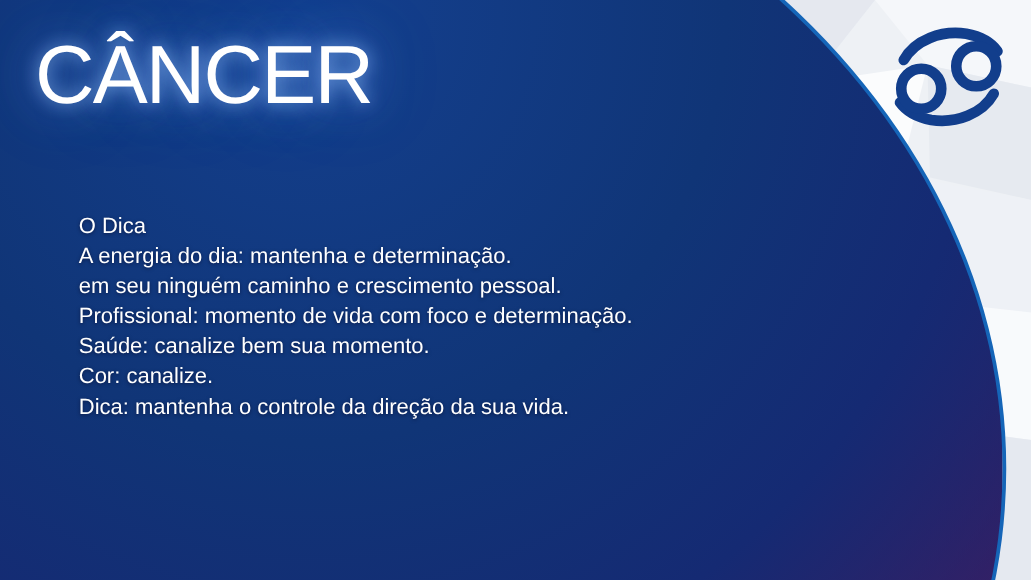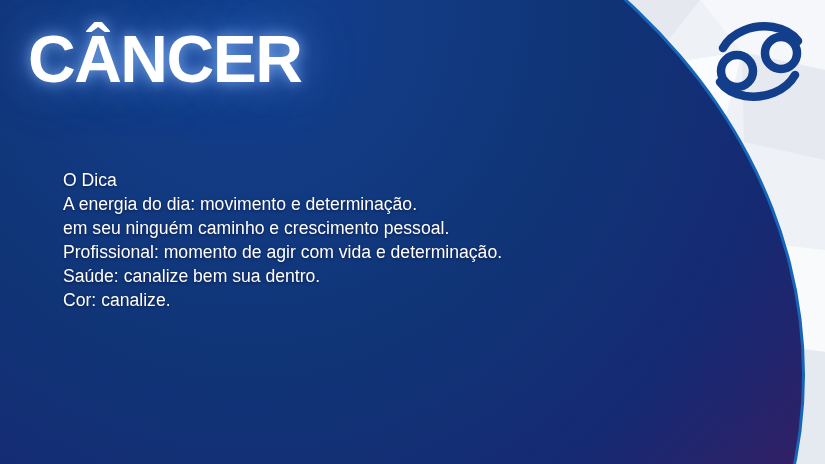--- a/index.html
+++ b/index.html
@@ -85,21 +85,21 @@
     width:104px; height:86px;
     z-index:6;
   }
 
   
   .title {
     position:absolute;
     left:28px; top:26px;
     z-index:8;
     font-size:66px;
-    font-weight:bold;
+    font-weight:normal;
     letter-spacing:-1.5px;
     color:#ffffff;
     line-height:1;
     text-shadow:
       0 0 14px rgba(150,195,255,.75),
       0 0 34px rgba(110,165,255,.55),
       0 0 60px rgba(80,140,240,.38);
   }
 
   
@@ -219,20 +219,21 @@
       <path d="M88 57C79 73 58 81 38 78c-11-2-20-7-25-14"></path>
       <circle cx="30" cy="53" r="16"></circle>
       <circle cx="74" cy="35" r="16"></circle>
     </g>
   </svg>
 
   <h1 class="title">CÂNCER</h1>
 
   <div class="body-text">
     <span class="line">O Dica</span>
-    <span class="line">A energia do dia: movimento e determinação.</span>
+    <span class="line">A energia do dia: mantenha e determinação.</span>
     <span class="line">em seu ninguém caminho e crescimento pessoal.</span>
-    <span class="line">Profissional: momento de agir com vida e determinação.</span>
-    <span class="line">Saúde: canalize bem sua dentro.</span>
+    <span class="line">Profissional: momento de vida com foco e determinação.</span>
+    <span class="line">Saúde: canalize bem sua momento.</span>
     <span class="line">Cor: canalize.</span>
+    <span class="line">Dica: mantenha o controle da direção da sua vida.</span>
   </div>
 
 </div>
 
 </body></html>

